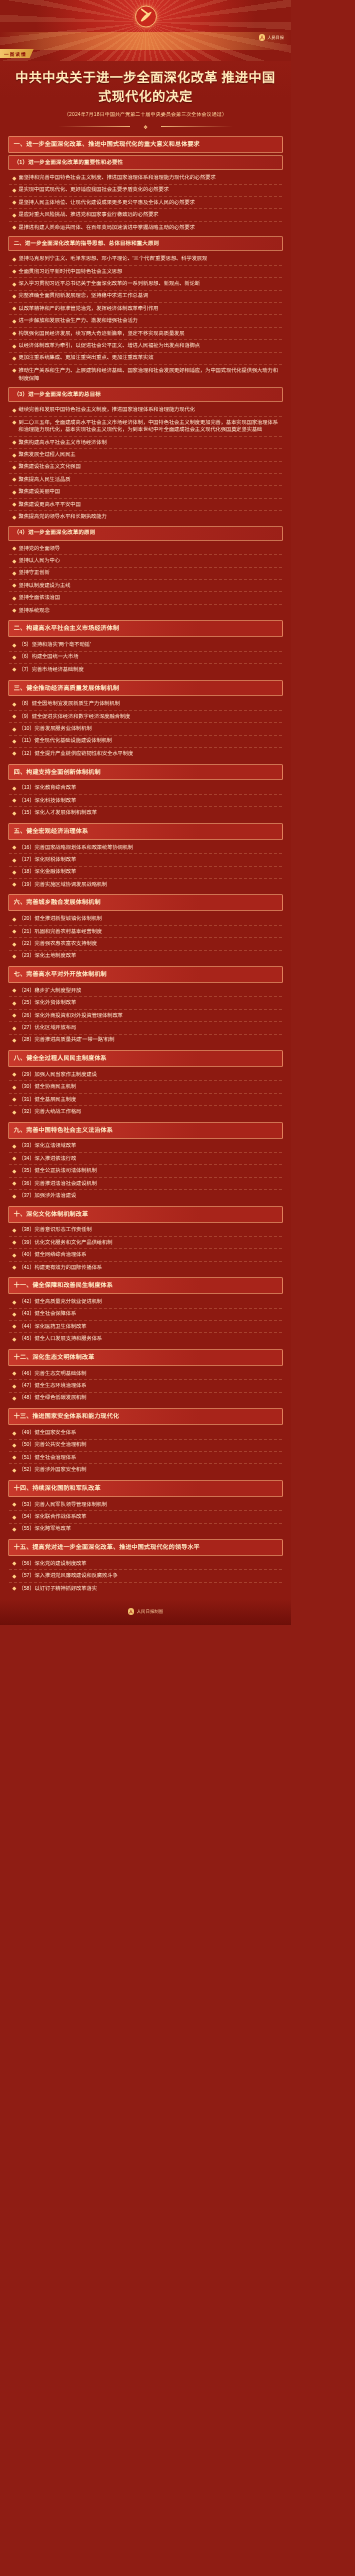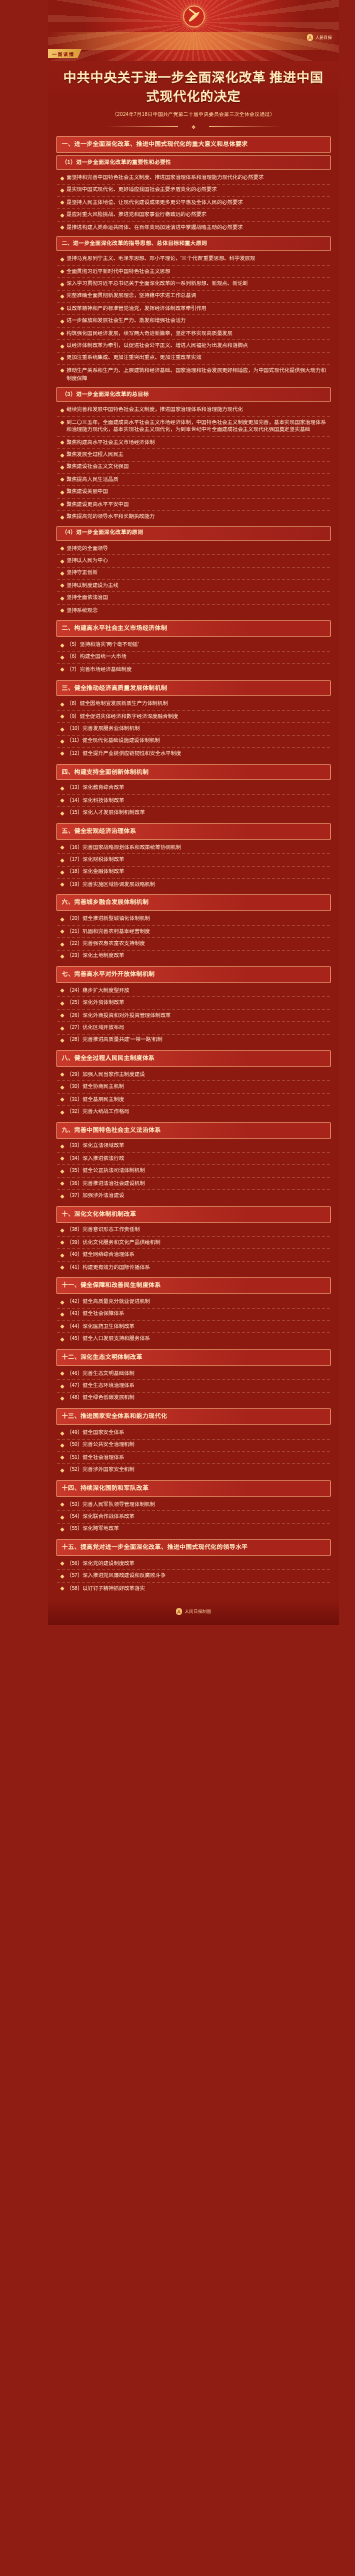--- a/index.html
+++ b/index.html
@@ -6,21 +6,20 @@
   body{
     font-family:"Liberation Sans","DejaVu Sans",sans-serif;
     width:355px;
     color:#fff;
   }
   .page{
     width:291px;
     background:linear-gradient(180deg,#9b2016 0%,#8d1a11 6%,#8d1a11 100%);
     position:relative;
     overflow:hidden;
-    margin-left:48px;
   }
 
   
   .header{
     position:relative;
     height:61px;
     background:
       radial-gradient(circle at 50% 18%, #d4342a 0%, #b4241a 38%, #8d1a11 72%);
     overflow:hidden;
   }

